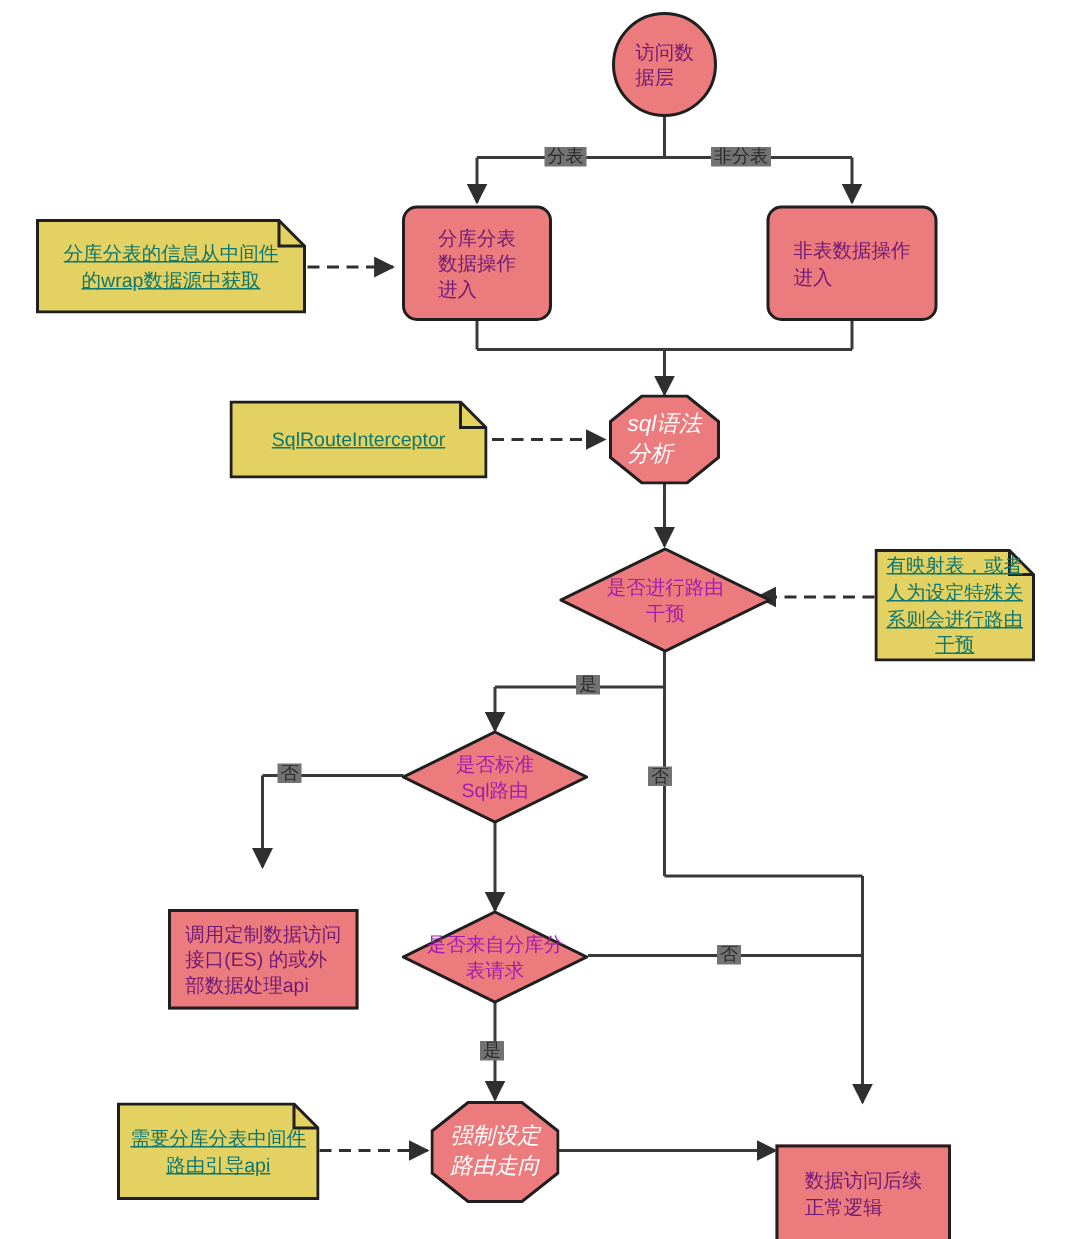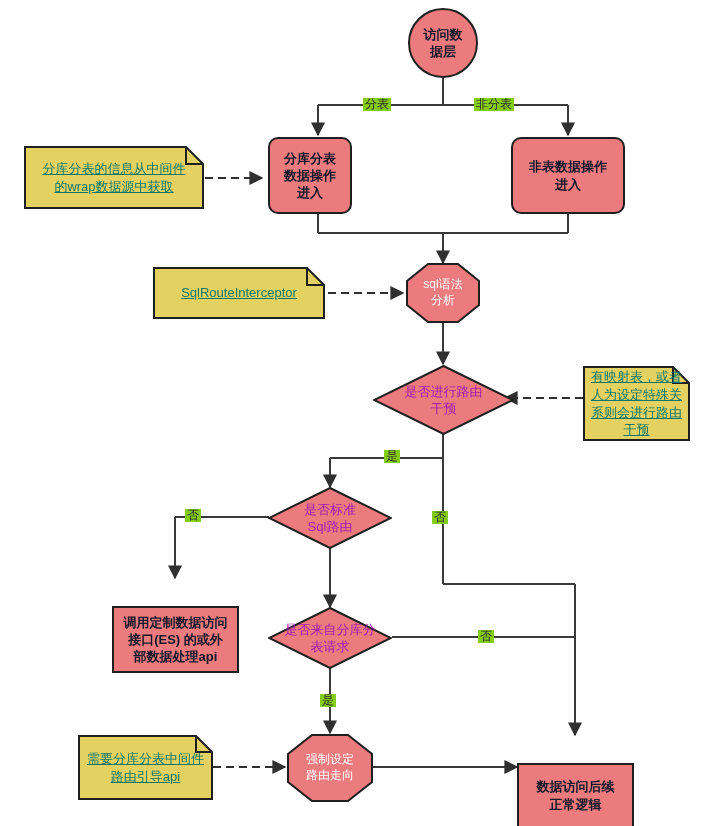--- a/index.html
+++ b/index.html
@@ -19,27 +19,26 @@
     left: 0; top: 0;
     width: 713px;
     height: 826px;
   }
   .node {
     position: absolute;
     box-sizing: border-box;
     display: flex;
     align-items: center;
     justify-content: center;
-    text-align: center;
-    color: #0f172a;
+    text-align: left;
+    color: #701a75;
     font-size: 13px;
     line-height: 1.32;
     z-index: 3;
     white-space: pre-line;
-    font-weight: bold;
   }
   .n-circle {
     border-radius: 50%;
     background: #ec7b7e;
     border: 2px solid #1f1f1f;
   }
   .n-round {
     border-radius: 10px;
     background: #ec7b7e;
     border: 2px solid #1f1f1f;
@@ -84,25 +83,26 @@
     height: 100%;
   }
   .n-oct-label {
     position: absolute;
     left: 0; top: 0;
     width: 100%;
     height: 100%;
     display: flex;
     align-items: center;
     justify-content: center;
-    text-align: center;
+    text-align: left;
     color: #ffffff;
-    font-size: 12px;
+    font-size: 15px;
     line-height: 1.32;
     white-space: pre-line;
+    font-style: italic;
   }
   .note-wrap {
     position: absolute;
     z-index: 3;
   }
   .note-shape {
     position: absolute;
     left: 0; top: 0;
     width: 100%;
     height: 100%;
@@ -122,21 +122,21 @@
     white-space: pre-line;
     padding: 2px 6px;
     box-sizing: border-box;
     text-decoration: underline;
   }
   .edge-label {
     position: absolute;
     z-index: 4;
     font-size: 12px;
     color: #2a2a2a;
-    background: #84cc16;
+    background: #737373;
     padding: 0 2px;
     line-height: 1.1;
     white-space: nowrap;
   }
 </style>
 </head>
 <body>
 
 <svg id="canvas" viewBox="0 0 713 826">
   <defs>
@@ -185,21 +185,21 @@
     <path d="M 583 398 L 505 398" marker-end="url(#arrow)"></path>
     <path d="M 213 767 L 285 767" marker-end="url(#arrow)"></path>
   </g>
 </svg>
 
 <div class="node n-circle" style="left:408px; top:8px; width:70px; height:70px;">
   <span>访问数
 据层</span>
 </div>
 
-<div class="node n-round" style="left:268px; top:137px; width:84px; height:77px;">
+<div class="node n-round" style="left:268px; top:137px; width:100px; height:77px;">
   <span>分库分表
 数据操作
 进入</span>
 </div>
 
 <div class="node n-round" style="left:511px; top:137px; width:114px; height:77px;">
   <span>非表数据操作
 进入</span>
 </div>
 

